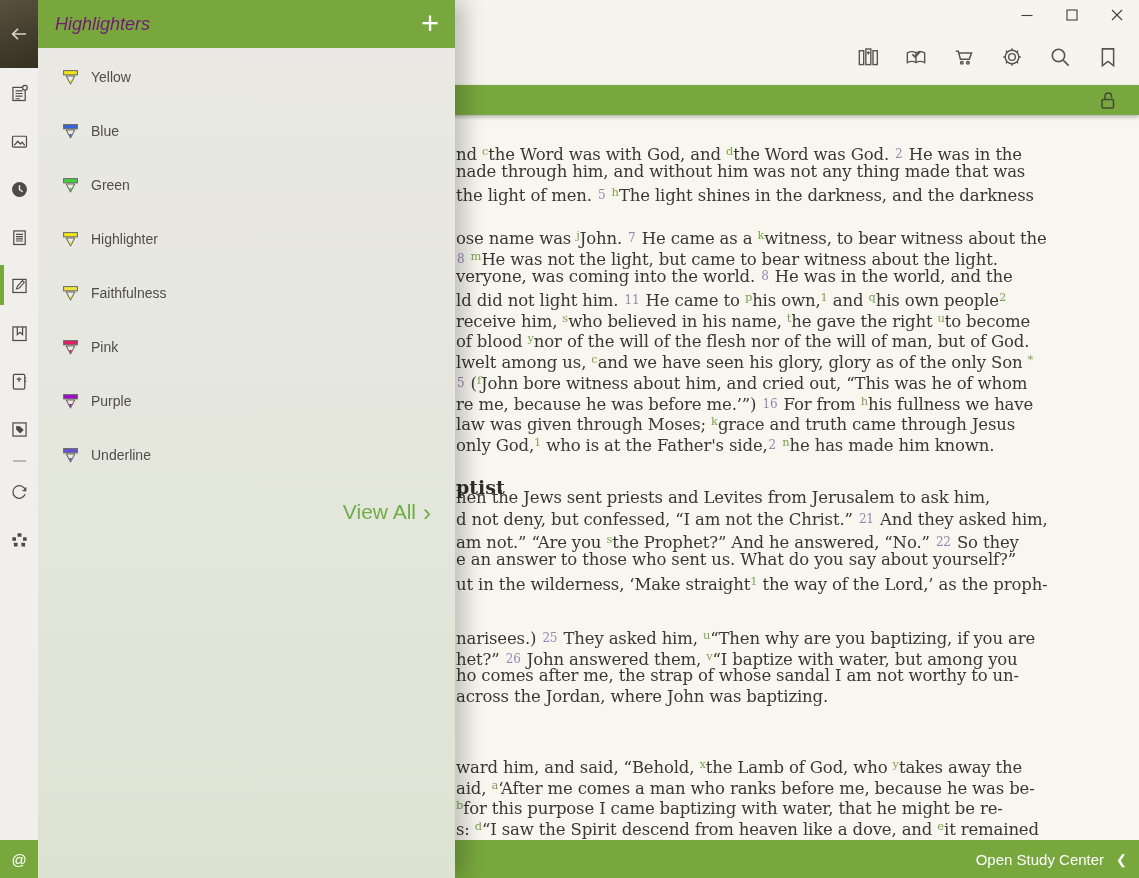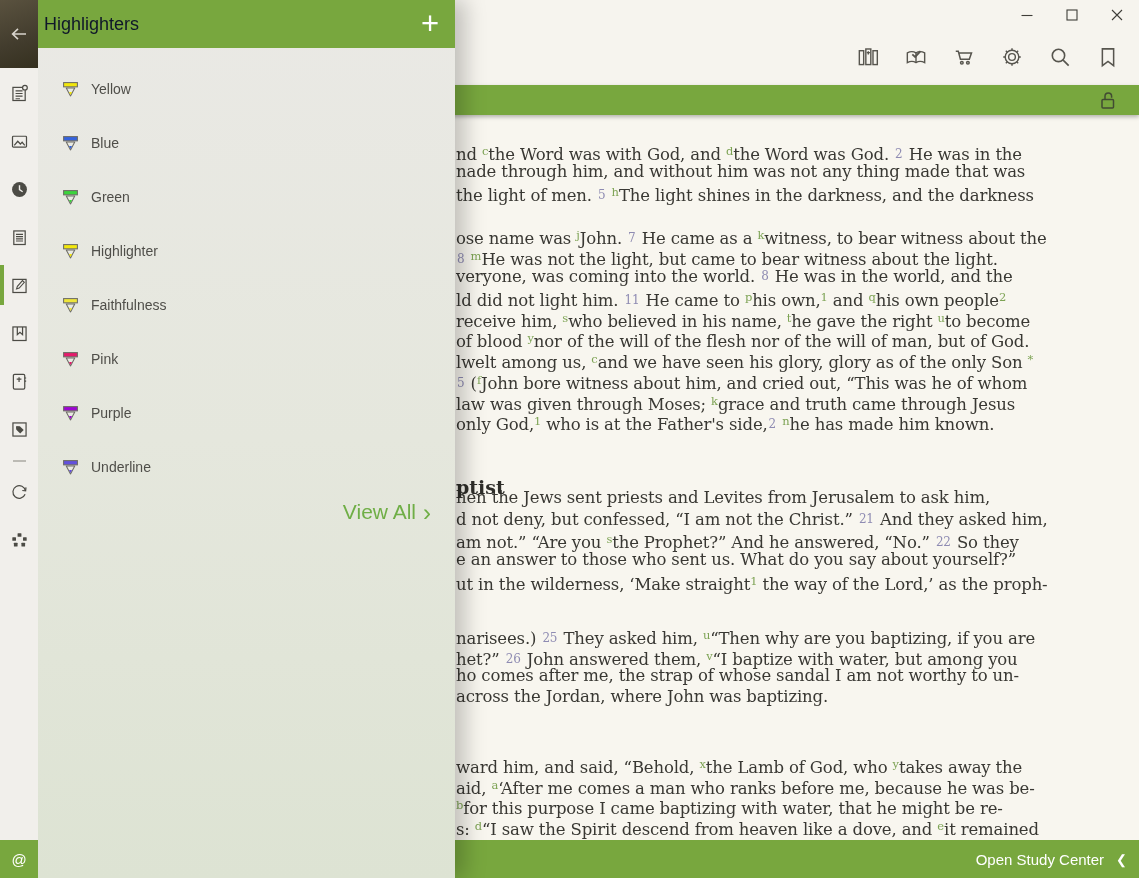--- a/index.html
+++ b/index.html
@@ -45,24 +45,24 @@
   .sdivider{height:15px;display:flex;align-items:center;justify-content:center;}
   .sdivider i{display:block;width:13px;height:2px;background:#bcbab4;}
   .sidebottom{position:absolute;bottom:0;left:0;width:38px;height:38px;background:#78a73e;
               display:flex;align-items:center;justify-content:center;color:#fff;font-size:15px;}
 
   
   .panel{position:absolute;left:38px;top:0;width:417px;height:878px;z-index:50;
          background:linear-gradient(180deg,#eae9e5 0%,#e5e7dd 50%,#dde3d3 100%);
          box-shadow:10px 0 20px rgba(0,0,0,.22);}
   .phead{height:48px;background:#78a73e;display:flex;align-items:center;position:relative;}
-  .ptitle{color:#0f172a;font-size:18px;padding-left:6px;}
+  .ptitle{color:#701a75;font-size:18px;padding-left:17px;font-style:italic;}
   .paddbtn{position:absolute;right:16px;top:2px;color:#fff;font-size:31px;font-weight:100;
            line-height:44px;cursor:default;}
-  .hl-list{position:absolute;top:48px;left:0;right:0;padding-top:14px;}
+  .hl-list{position:absolute;top:48px;left:0;right:0;padding-top:2px;}
   .hl-item{height:54px;display:flex;align-items:center;padding-left:24px;}
   .hl-ic{width:17px;height:17px;margin-right:12px;}
   .hl-label{font-size:14px;color:#4f4e49;}
   .viewall{position:absolute;top:500px;right:24px;color:#6fae46;font-size:21px;
            display:flex;align-items:center;cursor:default;}
   .viewall .vchev{font-size:24px;margin-left:7px;line-height:21px;}
 </style>
 </head>
 <body>
 
@@ -150,20 +150,21 @@
       </div>
       <div class="para" style="top: 110px;">
         <div class="tline"><span class="seg-t">ose name was </span><span class="seg-x">j</span><span class="seg-t">John. </span><span class="seg-v">7</span><span class="seg-t"> He came as a </span><span class="seg-x">k</span><span class="seg-t">witness, to bear witness about the</span></div>
         <div class="tline"><span class="seg-v">8</span><span class="seg-t"> </span><span class="seg-x">m</span><span class="seg-t">He was not the light, but came to bear witness about the light.</span></div>
         <div class="tline"><span class="seg-t">veryone, was coming into the world. </span><span class="seg-v">8</span><span class="seg-t"> He was in the world, and the</span></div>
         <div class="tline"><span class="seg-t">ld did not light him. </span><span class="seg-v">11</span><span class="seg-t"> He came to </span><span class="seg-x">p</span><span class="seg-t">his own,</span><span class="seg-x">1</span><span class="seg-t"> and </span><span class="seg-x">q</span><span class="seg-t">his own people</span><span class="seg-x">2</span></div>
         <div class="tline"><span class="seg-t">receive him, </span><span class="seg-x">s</span><span class="seg-t">who believed in his name, </span><span class="seg-x">t</span><span class="seg-t">he gave the right </span><span class="seg-x">u</span><span class="seg-t">to become</span></div>
         <div class="tline"><span class="seg-t">of blood </span><span class="seg-x">y</span><span class="seg-t">nor of the will of the flesh nor of the will of man, but of God.</span></div>
         <div class="tline"><span class="seg-t">lwelt among us, </span><span class="seg-x">c</span><span class="seg-t">and we have seen his glory, glory as of the only Son </span><span class="seg-x">*</span></div>
         <div class="tline"><span class="seg-v">5</span><span class="seg-t"> (</span><span class="seg-x">f</span><span class="seg-t">John bore witness about him, and cried out, “This was he of whom</span></div>
+        <div class="tline"><span class="seg-t">re me, because he was before me.’”) </span><span class="seg-v">16</span><span class="seg-t"> For from </span><span class="seg-x">h</span><span class="seg-t">his fullness we have</span></div>
         <div class="tline"><span class="seg-t"> law was given through Moses; </span><span class="seg-x">k</span><span class="seg-t">grace and truth came through Jesus</span></div>
         <div class="tline"><span class="seg-t">only God,</span><span class="seg-x">1</span><span class="seg-t"> who is at the Father's side,</span><span class="seg-v">2</span><span class="seg-t"> </span><span class="seg-x">n</span><span class="seg-t">he has made him known.</span></div>
       </div>
       <div class="para" style="top: 373px;">
         <div class="tline"><span class="seg-t">hen the Jews sent priests and Levites from Jerusalem to ask him,</span></div>
         <div class="tline"><span class="seg-t">d not deny, but confessed, “I am not the Christ.” </span><span class="seg-v">21</span><span class="seg-t"> And they asked him,</span></div>
         <div class="tline"><span class="seg-t">am not.” “Are you </span><span class="seg-x">s</span><span class="seg-t">the Prophet?” And he answered, “No.” </span><span class="seg-v">22</span><span class="seg-t"> So they</span></div>
         <div class="tline"><span class="seg-t">e an answer to those who sent us. What do you say about yourself?”</span></div>
         <div class="tline"><span class="seg-t">ut in the wilderness, ‘Make straight</span><span class="seg-x">1</span><span class="seg-t"> the way of the Lord,’ as the proph-</span></div>
       </div>

